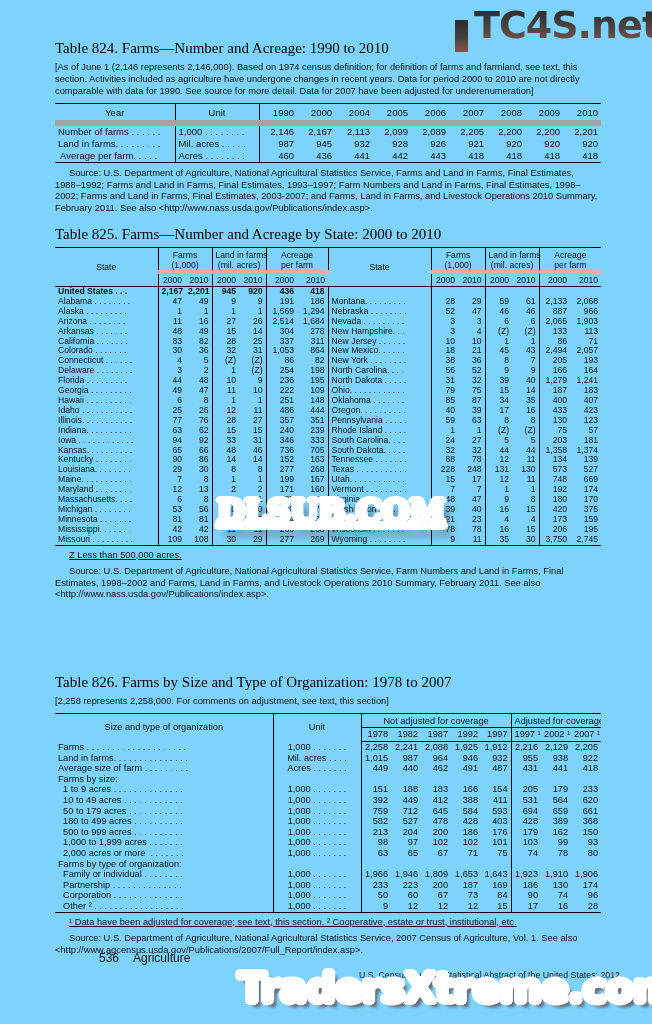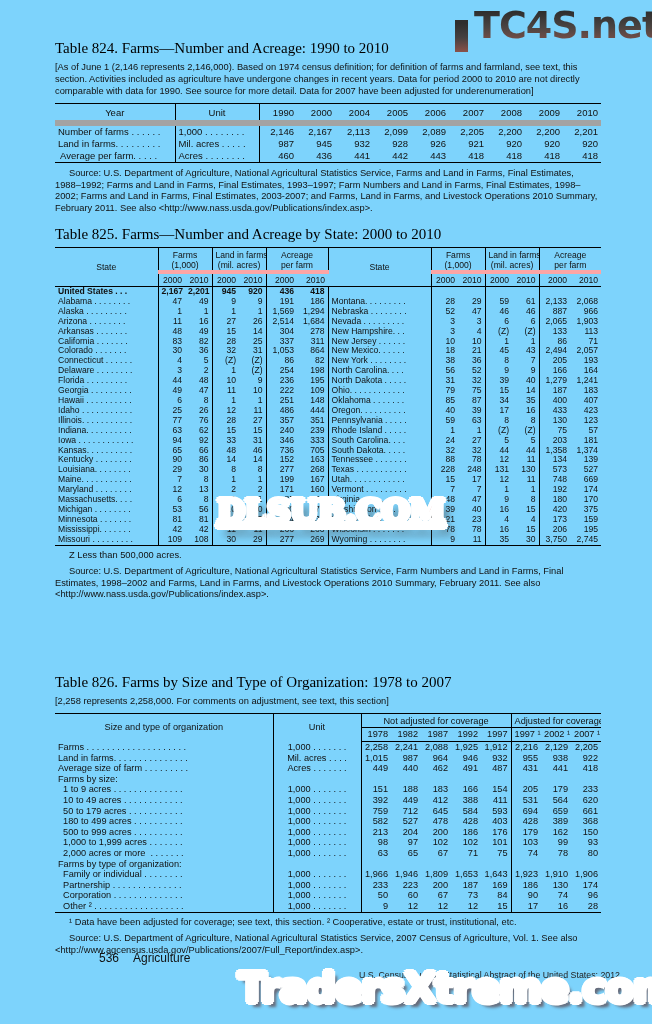--- a/index.html
+++ b/index.html
@@ -3,21 +3,21 @@
 <meta charset="utf-8">
 <style>
   html,body{margin:0;padding:0;background:#e8e8e8;}
   .page{position:relative;width:652px;height:1024px;background:#7dd3fc;overflow:hidden;
         font-family:"Liberation Sans",sans-serif;color:#111;}
   
   section{position:absolute;left:55px;width:546px;}
   h2{font-family:"Liberation Serif",serif;font-size:15px;font-weight:normal;margin:0 0 4px 0;color:#000;}
   .headnote{font-size:9.3px;line-height:12px;margin:0 0 6px 0;}
   .source{font-size:9.3px;line-height:11.5px;margin:5px 0 0 0;text-indent:14px;}
-  .footnote{font-size:9.3px;line-height:11.5px;margin:4px 0 0 0;text-indent:14px;}
+  .footnote{font-size:9.3px;line-height:11.5px;margin:4px 0 0 0;text-indent:14px;text-decoration:underline;}
   
   table{border-collapse:collapse;table-layout:fixed;width:546px;}
   th,td{padding:0 3px;overflow:hidden;white-space:pre;font-weight:normal;}
   td{text-align:right;}
   tr.bold td{font-weight:bold;}
   
   .t824 table{border-top:1.5px solid #000;border-bottom:1.5px solid #000;font-size:9.5px;}
   .t824 th{font-size:9.5px;height:16px;border-bottom:6px solid #a3a3a3;text-align:right;}
   .t824 th.lab,.t824 td:first-child{text-align:left;}
   .t824 th:nth-child(1),.t824 td:nth-child(1){border-right:1px solid #000;text-align:left;}

